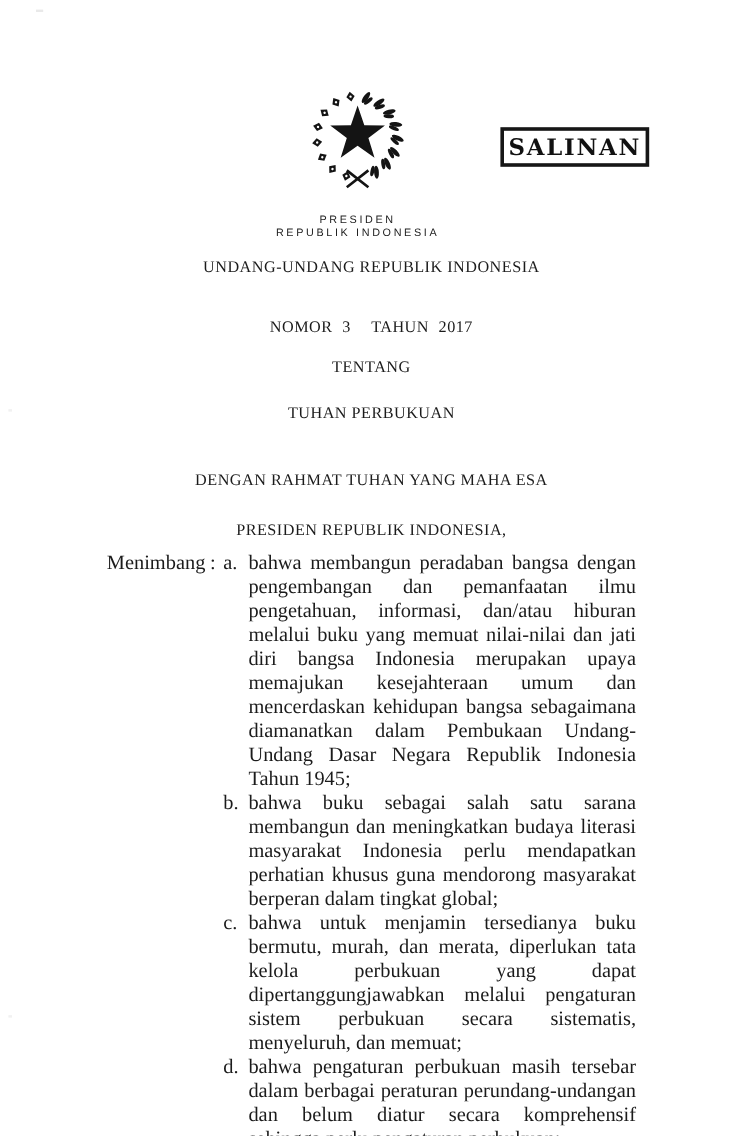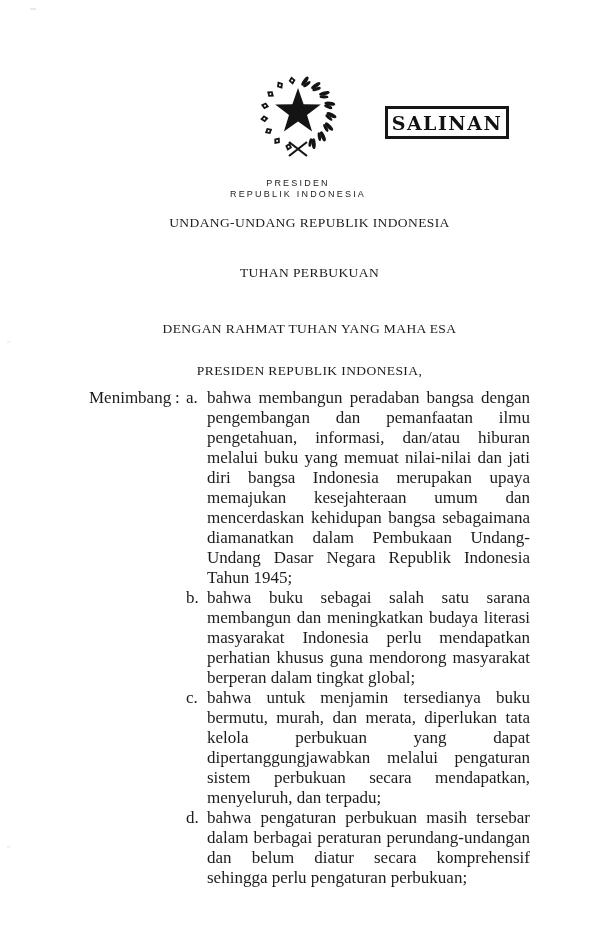--- a/index.html
+++ b/index.html
@@ -11,21 +11,21 @@
   
   .emblem{position:absolute;left:254px;top:72px;width:88px;height:92px;}
   .letterhead{
     position:absolute;top:166px;left:298px;transform:translateX(-50%);
     text-align:center;font-family:"Liberation Sans", sans-serif;
     font-size:9px;letter-spacing:2.2px;line-height:11px;color:#222;
     white-space:nowrap;
     margin-top:12px;
   }
   .salinan{
-    position:absolute;left:385px;top:106px;width:118px;height:27px;
+    position:absolute;left:417px;top:106px;width:118px;height:27px;
     border:3px solid #161616;display:flex;align-items:center;justify-content:center;
     font-weight:bold;font-size:19px;letter-spacing:1.5px;color:#111;
     font-family:"DejaVu Serif", serif;
   }
   
   .content{position:absolute;left:89px;top:214px;width:441px;}
   .hline{
     text-align:center;font-size:13.5px;line-height:18px;color:#1b1b1b;
     letter-spacing:0.4px;white-space:nowrap;
   }
@@ -168,21 +168,23 @@
 
   <div class="letterhead">
     <div>PRESIDEN</div>
     <div>REPUBLIK INDONESIA</div>
   </div>
 
   <div class="content">
 
     <div class="hline t1">UNDANG-UNDANG REPUBLIK INDONESIA</div>
 
-
+    <div class="hline t2"><span>NOMOR</span><span class="num-gap-s"></span><span>3</span><span class="num-gap-l"></span><span>TAHUN</span><span class="num-gap-s"></span><span>2017</span></div>
+
+    <div class="hline t3">TENTANG</div>
 
     <div class="hline t4">TUHAN PERBUKUAN</div>
 
     <div class="hline t5">DENGAN RAHMAT TUHAN YANG MAHA ESA</div>
 
     <div class="hline t6">PRESIDEN REPUBLIK INDONESIA,</div>
 
     <div class="menimbang">
       <div class="m-label">Menimbang</div>
       <div class="m-colon">:</div>
@@ -193,21 +195,21 @@
           <div class="itext">bahwa membangun peradaban bangsa dengan pengembangan dan pemanfaatan ilmu pengetahuan, informasi, dan/atau hiburan melalui buku yang memuat nilai-nilai dan jati diri bangsa Indonesia merupakan upaya memajukan kesejahteraan umum dan mencerdaskan kehidupan bangsa sebagaimana diamanatkan dalam Pembukaan Undang-Undang Dasar Negara Republik Indonesia Tahun 1945;</div>
         </div>
 
         <div class="item">
           <span class="marker">b.</span>
           <div class="itext">bahwa buku sebagai salah satu sarana membangun dan meningkatkan budaya literasi masyarakat Indonesia perlu mendapatkan perhatian khusus guna mendorong masyarakat berperan dalam tingkat global;</div>
         </div>
 
         <div class="item">
           <span class="marker">c.</span>
-          <div class="itext">bahwa untuk menjamin tersedianya buku bermutu, murah, dan merata, diperlukan tata kelola perbukuan yang dapat dipertanggungjawabkan melalui pengaturan sistem perbukuan secara mendapatkan, menyeluruh, dan terpadu;</div>
+          <div class="itext">bahwa untuk menjamin tersedianya buku bermutu, murah, dan merata, diperlukan tata kelola perbukuan yang dapat dipertanggungjawabkan melalui pengaturan sistem perbukuan secara sistematis, menyeluruh, dan memuat;</div>
         </div>
 
         <div class="item">
           <span class="marker">d.</span>
           <div class="itext">bahwa pengaturan perbukuan masih tersebar dalam berbagai peraturan perundang-undangan dan belum diatur secara komprehensif sehingga perlu pengaturan perbukuan;</div>
         </div>
 
       </div>
     </div>
 

